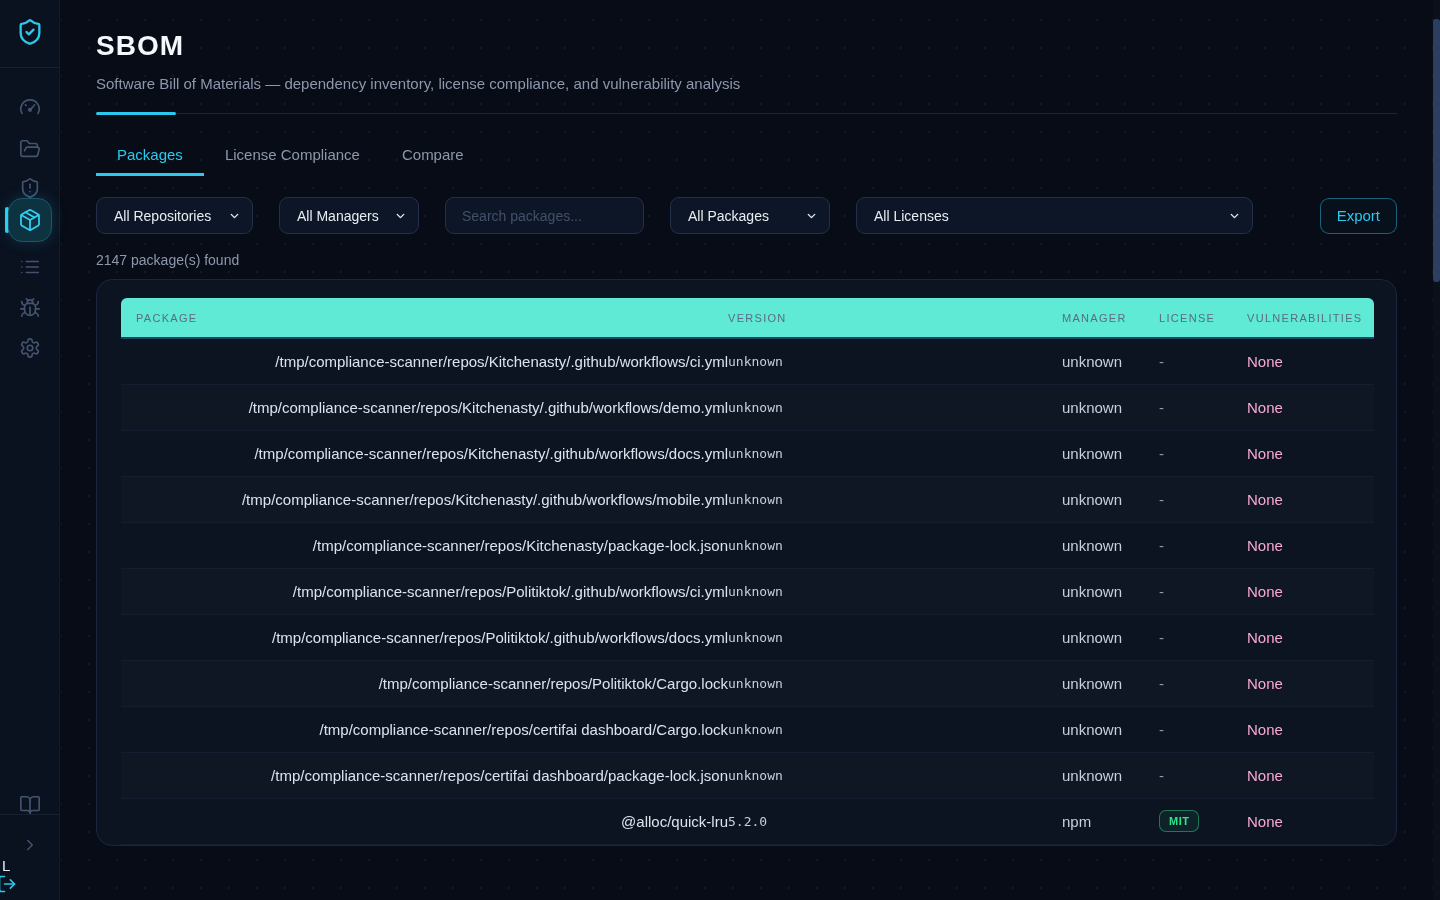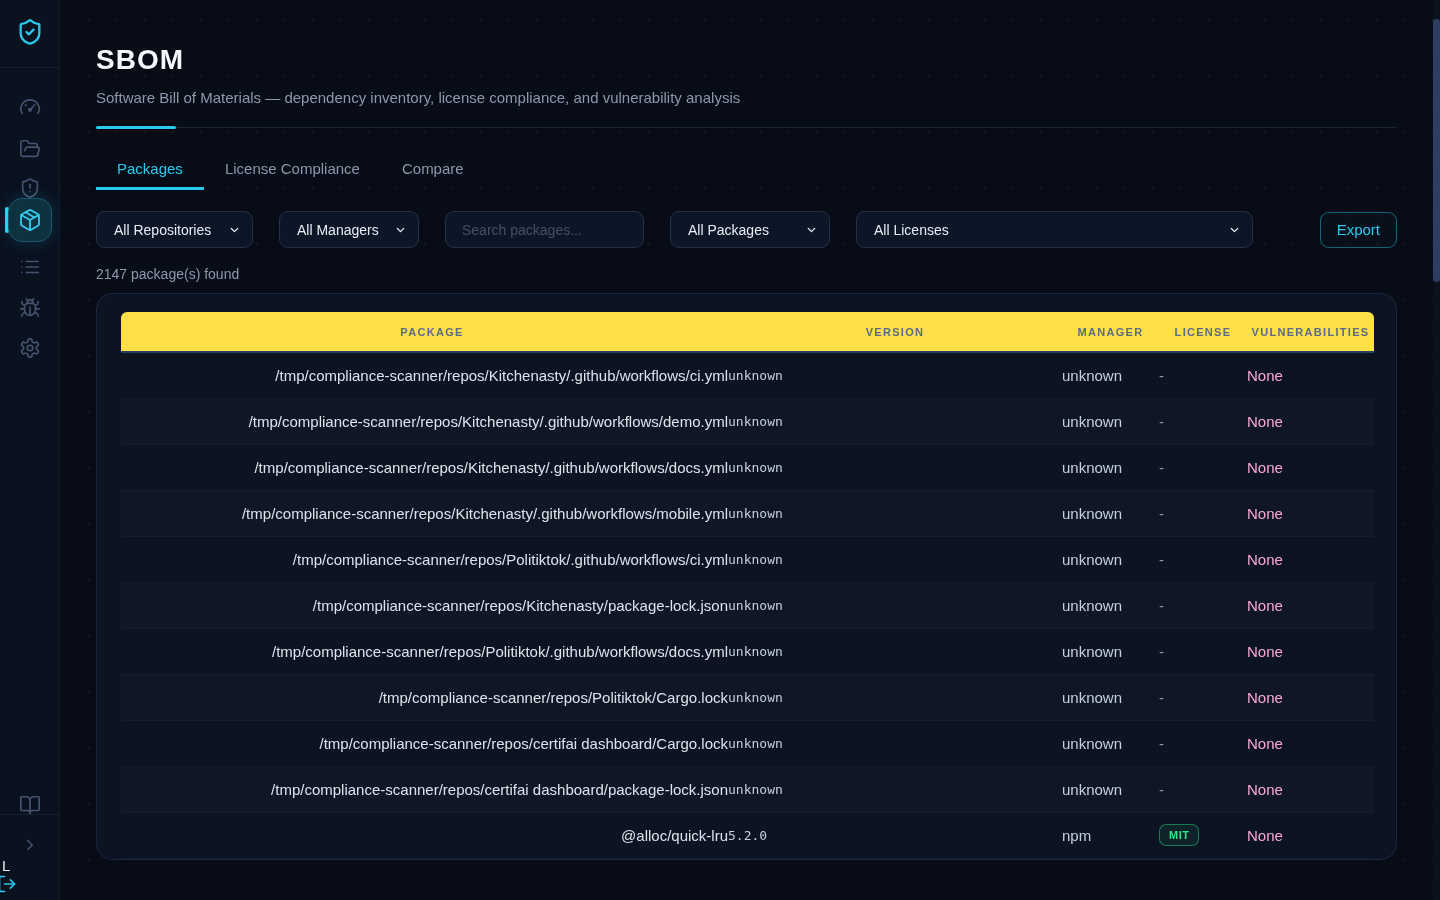--- a/index.html
+++ b/index.html
@@ -41,21 +41,21 @@
   .logout-ico { position:fixed; left:-3px; top:874px; color:#2bc8ec; z-index:11; }
 
   
   .main {
     margin-left:61px; width:1379px; height:900px;
     padding:0 43px 0 35px;
     background-image:radial-gradient(rgba(115,145,200,0.10) 1.2px, transparent 1.4px);
     background-size:28px 28px; background-position:14px 6px;
   }
   .page-title {
-    padding-top:44px; font-size:28px; font-weight:800;
+    padding-top:30px; font-size:28px; font-weight:800;
     letter-spacing:1px; color:#f4f7fb;
   }
   .page-subtitle { margin-top:13px; font-size:15px; color:#8d98ac; }
   .header-divider { margin-top:21px; height:1px; background:#1b2537; position:relative; }
   .header-divider::after {
     content:""; position:absolute; left:0; top:-1px; width:80px; height:3px;
     background:#29c9ee; border-radius:2px;
   }
 
   .tabs { display:flex; margin-top:20px; }
@@ -95,22 +95,22 @@
   
   .card {
     margin-top:11px; width:1301px;
     background:#0c1422; border:1px solid #1b2740; border-radius:16px;
     padding:18px 24px 0 24px;
   }
   table { width:1253px; border-collapse:collapse; table-layout:fixed; }
   col.c-pkg { width:607px; } col.c-ver { width:334px; }
   col.c-mgr { width:97px; }  col.c-lic { width:88px; } col.c-vul { width:127px; }
   thead th {
-    background:#fde047; height:40px; text-align:center;
-    font-size:11px; font-weight:700; letter-spacing:1.3px; color:#5b6b85;
+    background:#5eead4; height:40px; text-align:left;
+    font-size:11px; font-weight:400; letter-spacing:1.3px; color:#5b6b85;
     border-bottom:2px solid #23425f; padding:0;
   }
   thead th:first-child { padding-left:15px; border-top-left-radius:6px; }
   thead th:last-child { border-top-right-radius:6px; }
   tbody td {
     height:46px; padding:0; vertical-align:middle;
     font-size:15px; color:#dce3ed; border-bottom:1px solid #141e31;
     white-space:nowrap; overflow:hidden;
   }
   tbody tr:nth-child(even) td { background:rgba(255,255,255,0.014); }
@@ -365,32 +365,32 @@
     <td class="version-cell">unknown</td>
     <td class="manager-cell">unknown</td>
     <td class="license-cell">
       <span class="license-dash" style="display: inline;">-</span>
       
     </td>
     <td class="vuln-cell">None</td>
   </tr>
 
   <tr>
+    <td class="pkg-cell">/tmp/compliance-scanner/repos/Kitchenasty/package-lock.json</td>
+    <td class="version-cell">unknown</td>
+    <td class="manager-cell">unknown</td>
+    <td class="license-cell">
+      <span class="license-dash" style="display: inline;">-</span>
+      
+    </td>
+    <td class="vuln-cell">None</td>
+  </tr>
+
+  <tr>
     <td class="pkg-cell">/tmp/compliance-scanner/repos/Politiktok/.github/workflows/ci.yml</td>
-    <td class="version-cell">unknown</td>
-    <td class="manager-cell">unknown</td>
-    <td class="license-cell">
-      <span class="license-dash" style="display: inline;">-</span>
-      
-    </td>
-    <td class="vuln-cell">None</td>
-  </tr>
-
-  <tr>
-    <td class="pkg-cell">/tmp/compliance-scanner/repos/Kitchenasty/package-lock.json</td>
     <td class="version-cell">unknown</td>
     <td class="manager-cell">unknown</td>
     <td class="license-cell">
       <span class="license-dash" style="display: inline;">-</span>
       
     </td>
     <td class="vuln-cell">None</td>
   </tr>
 
   <tr>

